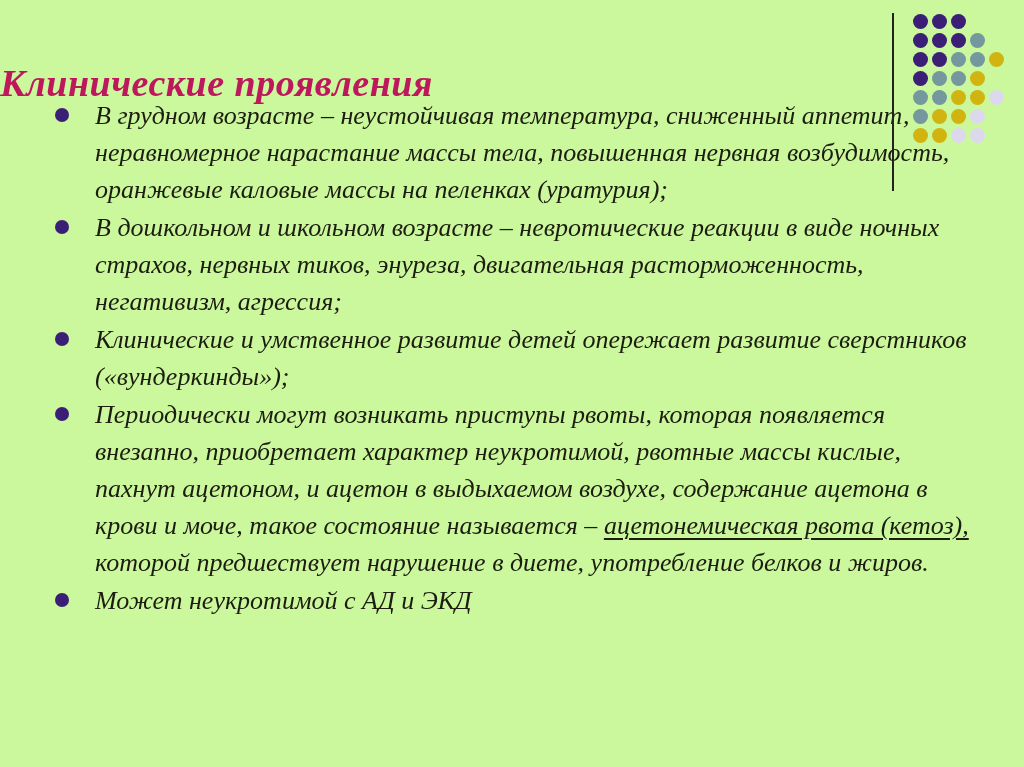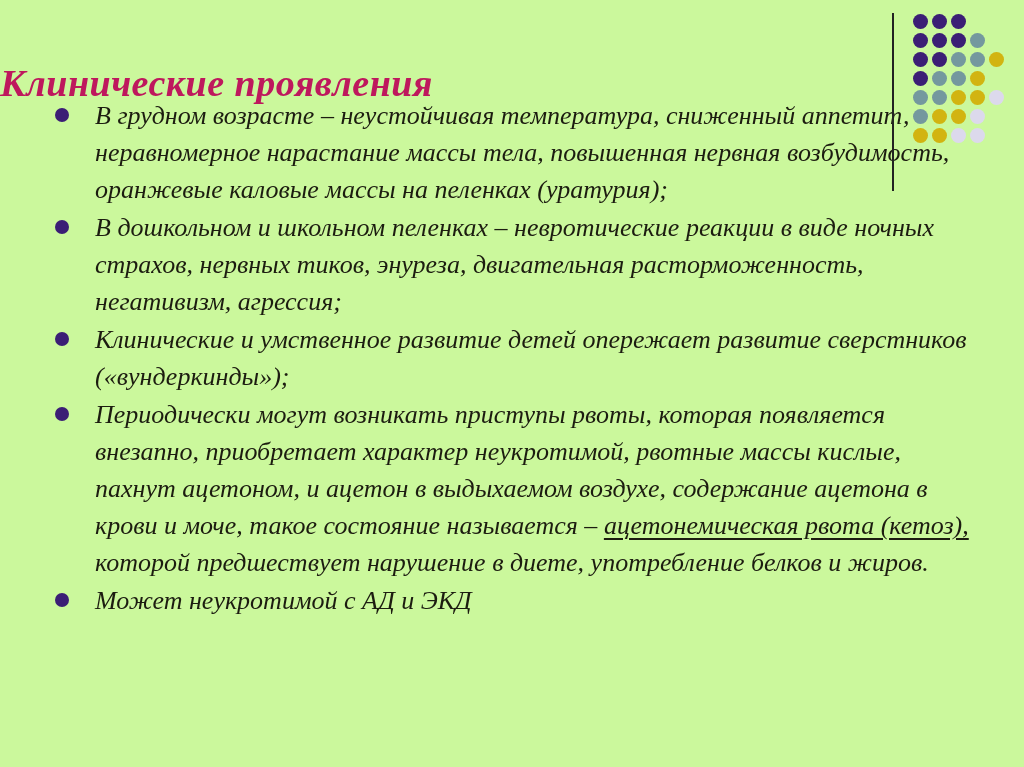--- a/index.html
+++ b/index.html
@@ -97,21 +97,21 @@
       <span class="marker-cell">
           <span class="marker"></span>
         </span>
       <div class="bullet-text">В грудном возрасте – неустойчивая температура, сниженный аппетит, неравномерное нарастание массы тела, повышенная нервная возбудимость, оранжевые каловые массы на пеленках (уратурия);</div>
     </div>
 
     <div class="bullet">
       <span class="marker-cell">
           <span class="marker"></span>
         </span>
-      <div class="bullet-text">В дошкольном  и школьном пеленках – невротические реакции в виде ночных страхов, нервных тиков, энуреза, двигательная расторможенность, негативизм, агрессия;</div>
+      <div class="bullet-text">В дошкольном  и школьном возрасте – невротические реакции в виде ночных страхов, нервных тиков, энуреза, двигательная расторможенность, негативизм, агрессия;</div>
     </div>
 
     <div class="bullet">
       <span class="marker-cell">
           <span class="marker"></span>
         </span>
       <div class="bullet-text">Клинические и умственное развитие детей опережает развитие сверстников («вундеркинды»);</div>
     </div>
 
     <div class="bullet">

